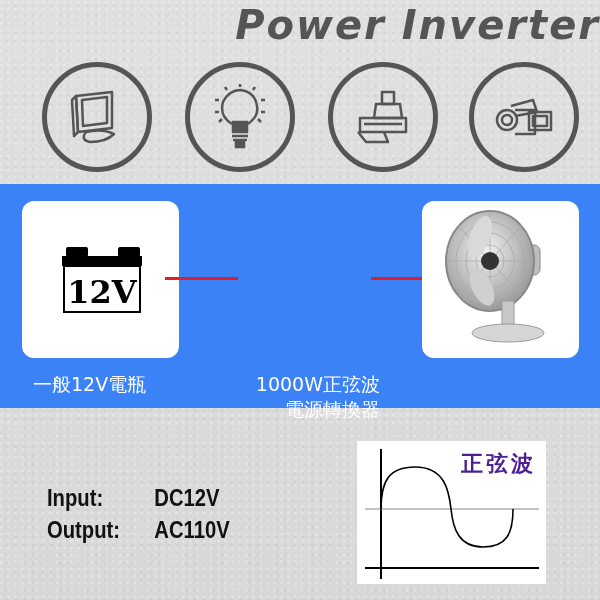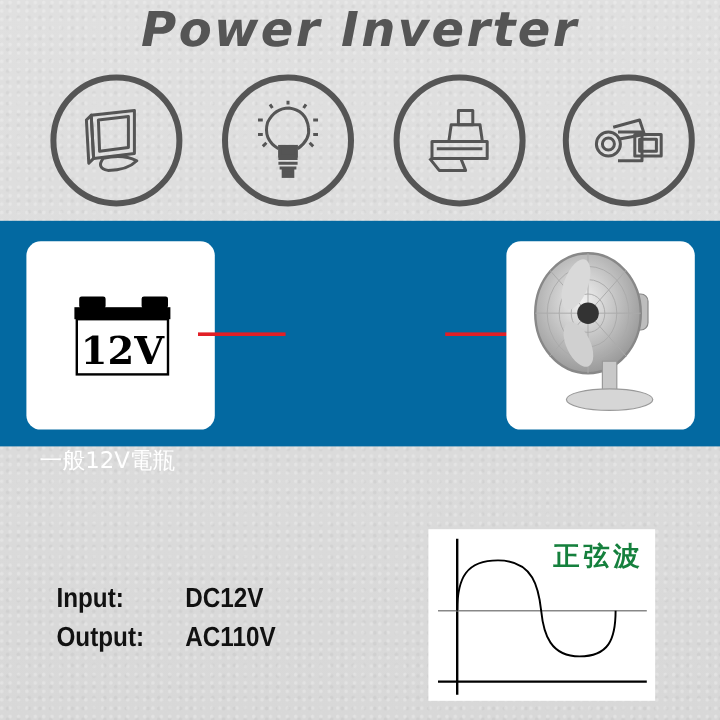--- a/index.html
+++ b/index.html
@@ -10,35 +10,35 @@
     }
     .texture {
       position:absolute; inset:0;
       background:
         radial-gradient(circle at 20% 30%, rgba(255,255,255,0.25) 0 1px, transparent 2px),
         radial-gradient(circle at 70% 60%, rgba(0,0,0,0.04) 0 1px, transparent 2px),
         linear-gradient(180deg,#e0e0e0,#d8d8d8);
       background-size: 7px 7px, 9px 9px, 100% 100%;
     }
     .title {
-      position:absolute; left:0; right:0; top:2px; text-align:center;
+      position:absolute; left:0; right:0; top:2px; text-align:right;
       font-family:"DejaVu Sans", sans-serif; font-weight:bold; font-style:italic;
       font-size:40px; color:#555; letter-spacing:2px;
     }
     .icon-row { position:absolute; top:62px; left:0; width:600px; height:112px; }
     .circle-icon {
       position:absolute; top:0; width:110px; height:110px; border-radius:50%;
       border:5px solid #555; box-sizing:border-box;
       display:flex; align-items:center; justify-content:center;
     }
     .circle-icon svg { width:70px; height:70px; }
 
     .band {
-      position:absolute; left:0; top:184px; width:600px; height:188px;
-      background:#0369a1;
+      position:absolute; left:0; top:184px; width:600px; height:224px;
+      background:#3b82f6;
     }
     .card {
       position:absolute; top:17px; width:157px; height:157px; background:#fff;
       border-radius:12px; overflow:hidden;
     }
     .connector { position:absolute; height:3px; background:#e21f26; top:93px; }
     .caption {
       position:absolute; color:#fff; font-family:"DejaVu Sans", sans-serif;
       font-size:19px; text-align:right; line-height:25px; white-space:nowrap;
     }
@@ -47,21 +47,21 @@
       font-family:"Liberation Sans", sans-serif; font-weight:bold; font-size:23px; color:#111;
       line-height:32px; transform:scaleX(0.88); transform-origin:left top;
     }
     .spec-row { display:flex; }
     .spec-label { width:122px; }
     .wave-box {
       position:absolute; left:357px; top:441px; width:189px; height:143px; background:#fff;
     }
     .wave-title {
       position:absolute; right:10px; top:8px; font-family:"DejaVu Serif", serif;
-      font-weight:bold; font-size:22px; color:#15803d; letter-spacing:3px;
+      font-weight:bold; font-size:22px; color:#4c1d95; letter-spacing:3px;
     }
   </style>
 </head>
 <body>
 
 <div class="texture"></div>
 
 <div class="title">Power Inverter</div>
 
 <div class="icon-row">
@@ -140,20 +140,24 @@
       <ellipse cx="60" cy="86" rx="10" ry="20" fill="#d0d0d0" transform="rotate(-25 60 86)"></ellipse>
       <circle cx="68" cy="60" r="9" fill="#333"></circle>
       <rect x="80" y="100" width="12" height="28" fill="#c8c8c8" stroke="#999"></rect>
       <ellipse cx="86" cy="132" rx="36" ry="9" fill="#d6d6d6" stroke="#999"></ellipse>
     </svg>
   </div>
 
   <div class="caption" style="left:33px;top:188px">
     <div>一般12V電瓶</div>
   </div>
+  <div class="caption" style="left:226px;top:188px;width:154px">
+    <div>1000W正弦波</div>
+    <div>電源轉換器</div>
+  </div>
 </div>
 
 <div class="specs">
   <div class="spec-row">
     <span class="spec-label">Input:</span>
     <span>DC12V</span>
   </div>
   <div class="spec-row">
     <span class="spec-label">Output:</span>
     <span>AC110V</span>

